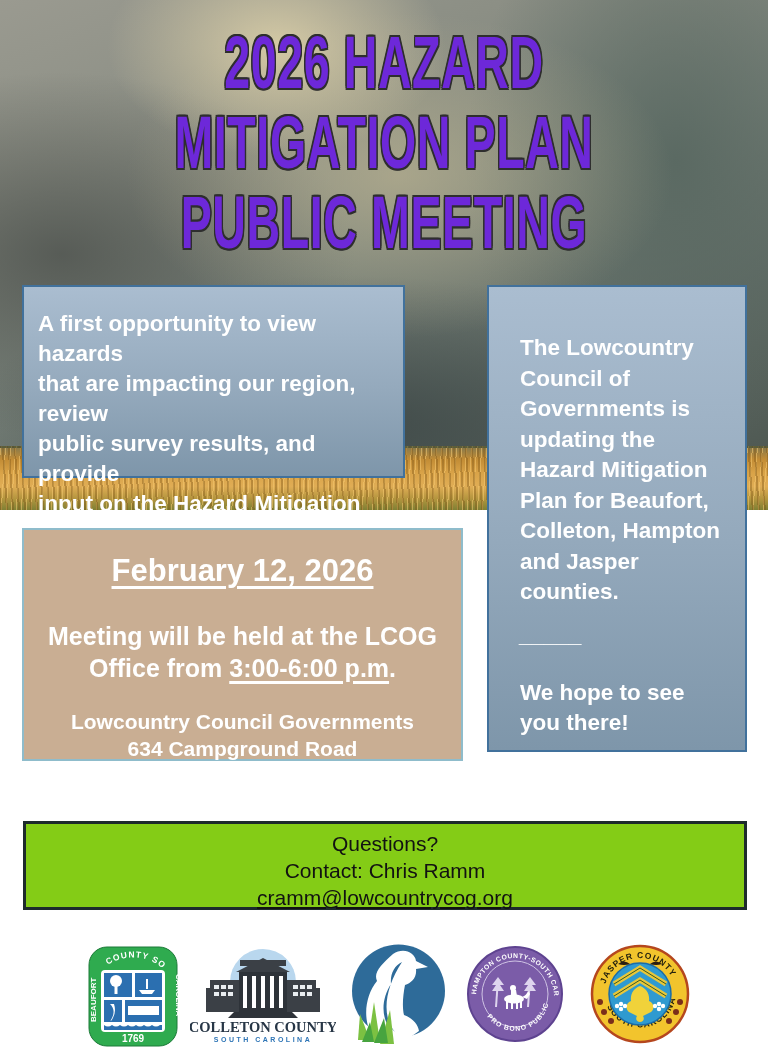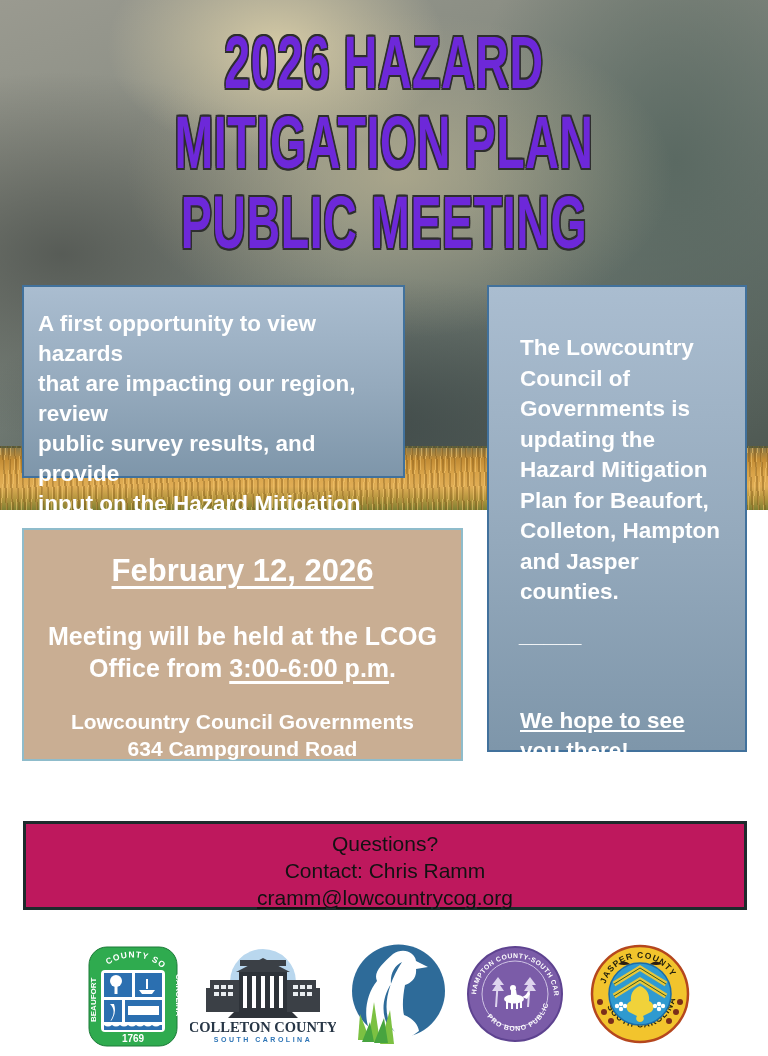--- a/index.html
+++ b/index.html
@@ -42,33 +42,33 @@
 
   
   .bluebox { position:absolute; background:linear-gradient(180deg,#aabdd0 0%,#94a9bc 55%,#7e96aa 100%);
     border:2px solid #41719c; color:#ffffff; font-weight:bold; }
   .box-left { left:22px; top:285px; width:383px; height:193px; text-align:left;
     font-size:22.5px; line-height:30px; padding:22px 14px; }
   .box-right { left:487px; top:285px; width:260px; height:467px;
     font-size:22.5px; line-height:30.5px; padding:46px 16px 6px 31px; }
   .pre { white-space:pre-line; }
   .box-right .sep { display:block; margin-top:12px; line-height:30px;font-style:italic; }
-  .box-right .closing { display:block; margin-top:56px;text-decoration:underline; }
+  .box-right .closing { display:block; margin-top:28px; }
 
   
   .box-meeting { position:absolute; left:22px; top:528px; width:441px; height:233px;
     background:#c9ae93; border:2px solid #8fbccb; color:#ffffff; text-align:center; font-weight:bold; }
   .meet-date { margin-top:23px; font-size:31px; text-decoration:underline; text-decoration-thickness:3px; text-underline-offset:5px; }
   .meet-when { margin-top:31px; font-size:25px; line-height:32px; }
   .meet-when .u { text-decoration:underline; text-decoration-thickness:2.5px; text-underline-offset:4px; }
   .meet-where { margin-top:24px; font-size:21px; line-height:27px; }
 
   
   .box-questions { position:absolute; left:23px; top:821px; width:724px; height:89px;
-    background:#be185d; border:3px solid #1d2b2c; color:#121212; text-align:center;
+    background:#84cc16; border:3px solid #1d2b2c; color:#121212; text-align:center;
     font-size:21px; line-height:27px; padding-top:6px; }
   .box-questions .email { color:#121212; text-decoration:underline; cursor:pointer; }
 
   
   .logos { position:absolute; left:0; top:936px; width:768px; height:112px; }
   .logo { position:absolute; }
 </style>
 </head>
 <body>
 

